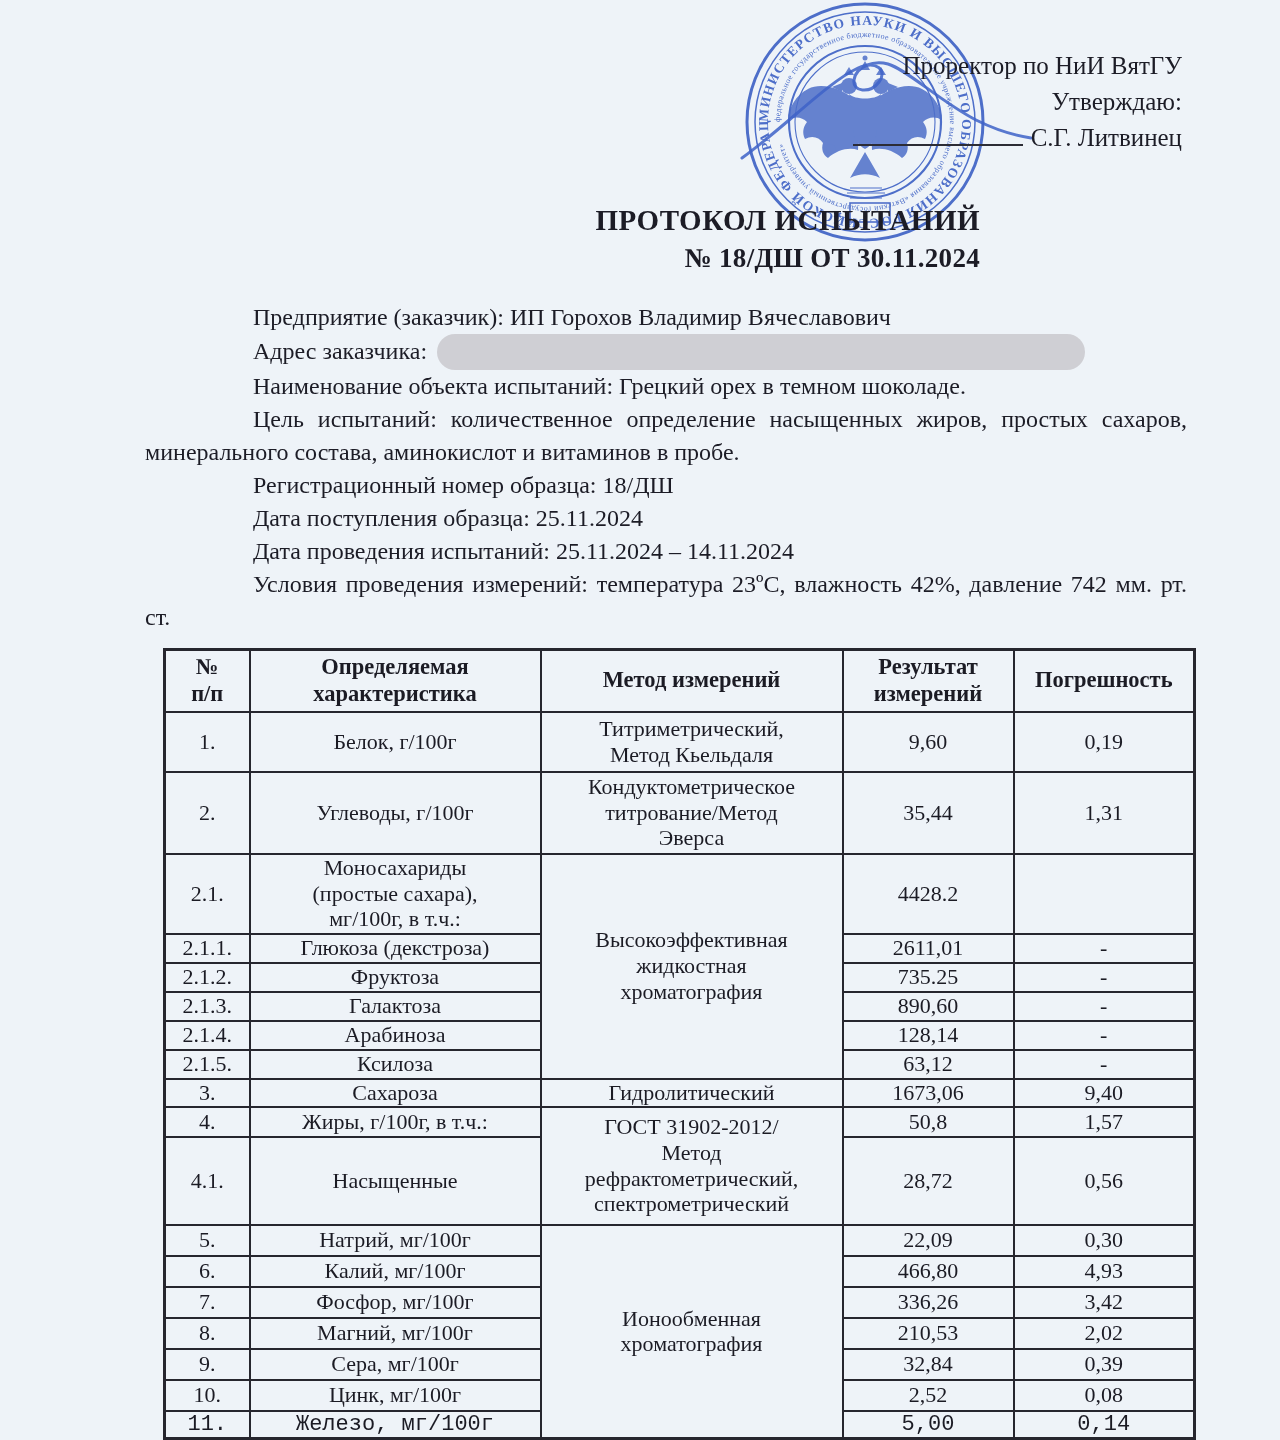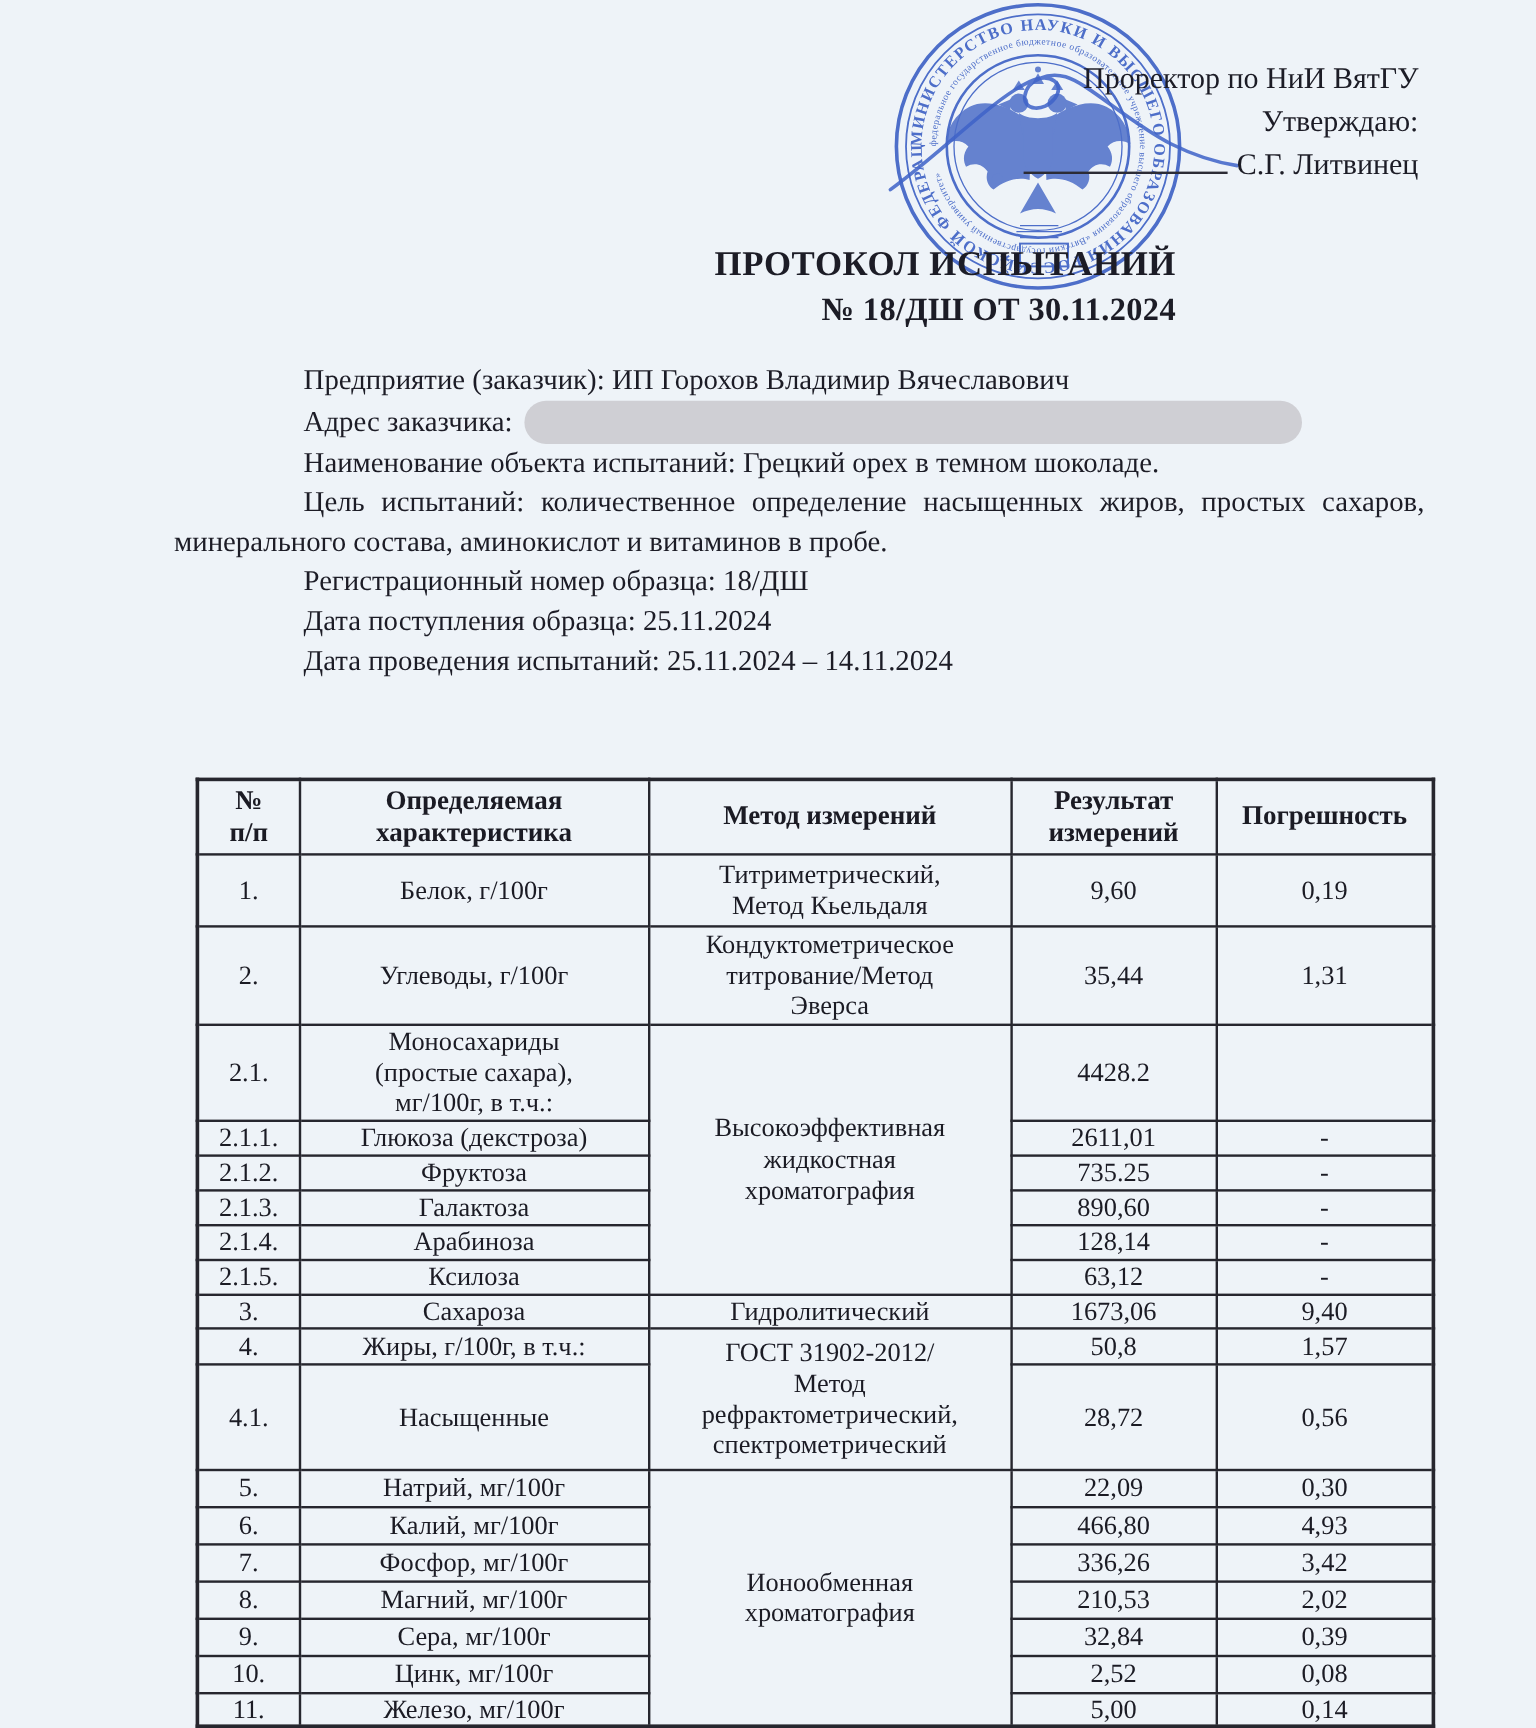--- a/index.html
+++ b/index.html
@@ -134,20 +134,21 @@
   </div>
 
   <div class="body-text">
       <p>Предприятие (заказчик): ИП Горохов Владимир Вячеславович</p>
       <p>Адрес заказчика:<span class="redaction"></span></p>
       <p>Наименование объекта испытаний: Грецкий орех в темном шоколаде.</p>
       <p>Цель испытаний: количественное определение насыщенных жиров, простых сахаров, минерального состава, аминокислот и витаминов в пробе.</p>
       <p>Регистрационный номер образца: 18/ДШ</p>
       <p>Дата поступления образца: 25.11.2024</p>
       <p>Дата проведения испытаний: 25.11.2024 – 14.11.2024</p>
+      <p>Условия проведения измерений: температура 23ºС, влажность 42%, давление 742 мм. рт. ст.</p>
     </div>
 
   <table class="protocol-table">
     <colgroup>
       <col style="width:85px">
         <col style="width:291px">
         <col style="width:302px">
         <col style="width:171px">
         <col style="width:181px">
     </colgroup>
@@ -274,21 +275,21 @@
           <td>Сера, мг/100г</td>
           <td>32,84</td>
           <td>0,39</td>
         </tr>
         <tr style="height: 31px;">
           <td>10.</td>
           <td>Цинк, мг/100г</td>
           <td>2,52</td>
           <td>0,08</td>
         </tr>
-        <tr style="height: 28px;">
+        <tr style="height: 28px; font-family: Liberation Mono, monospace;">
           <td>11.</td>
           <td>Железо, мг/100г</td>
           <td>5,00</td>
           <td>0,14</td>
         </tr>
       </tbody>
   </table>
 
 </div>
 

